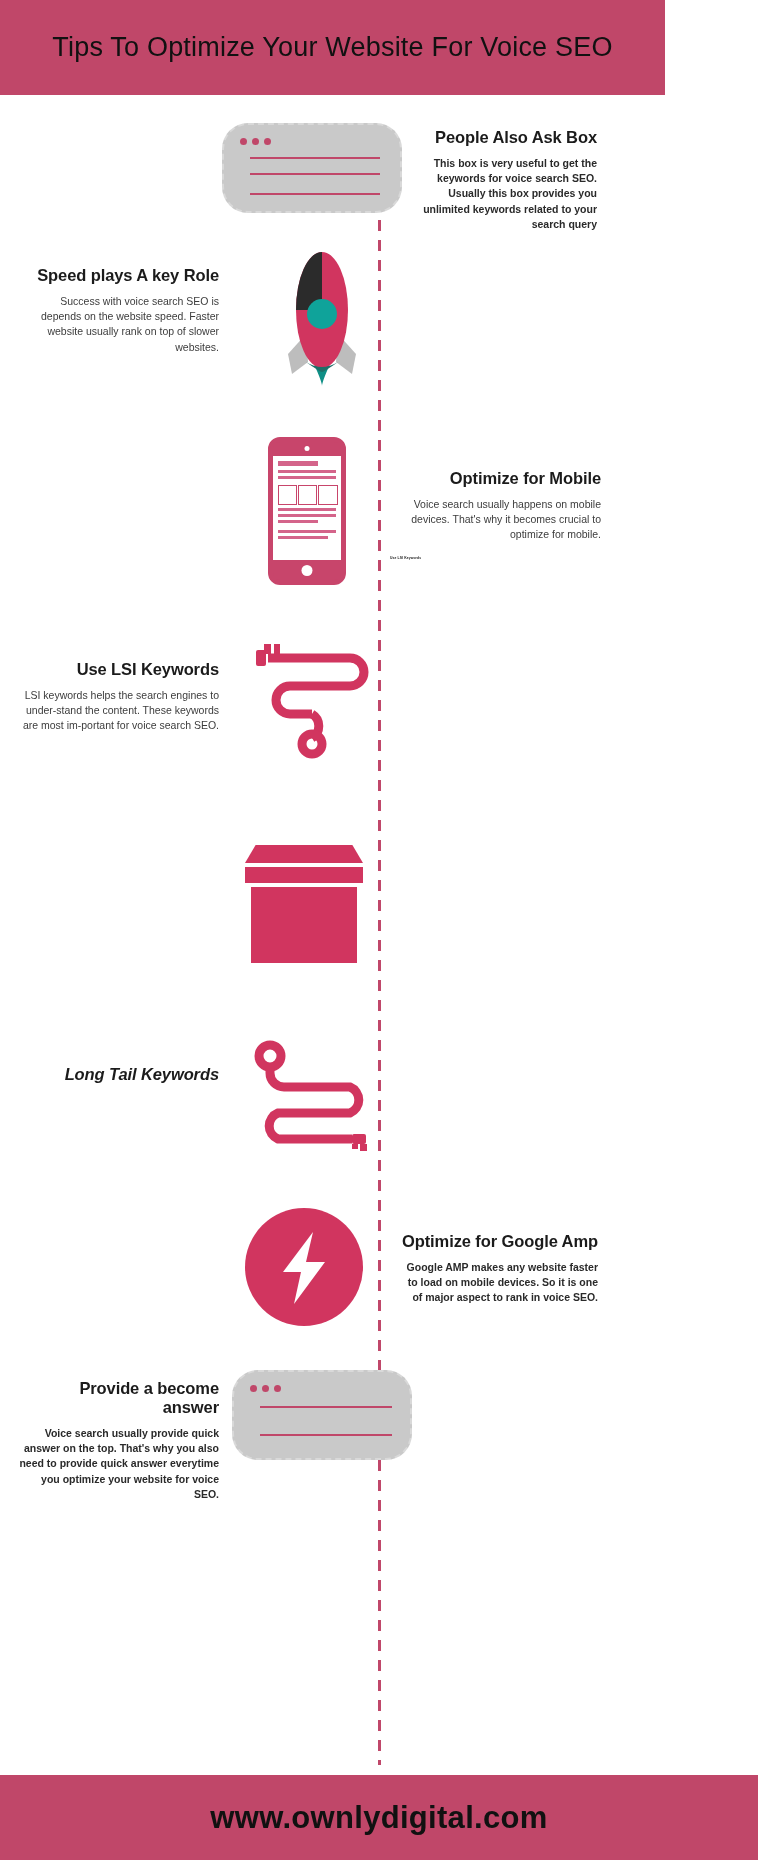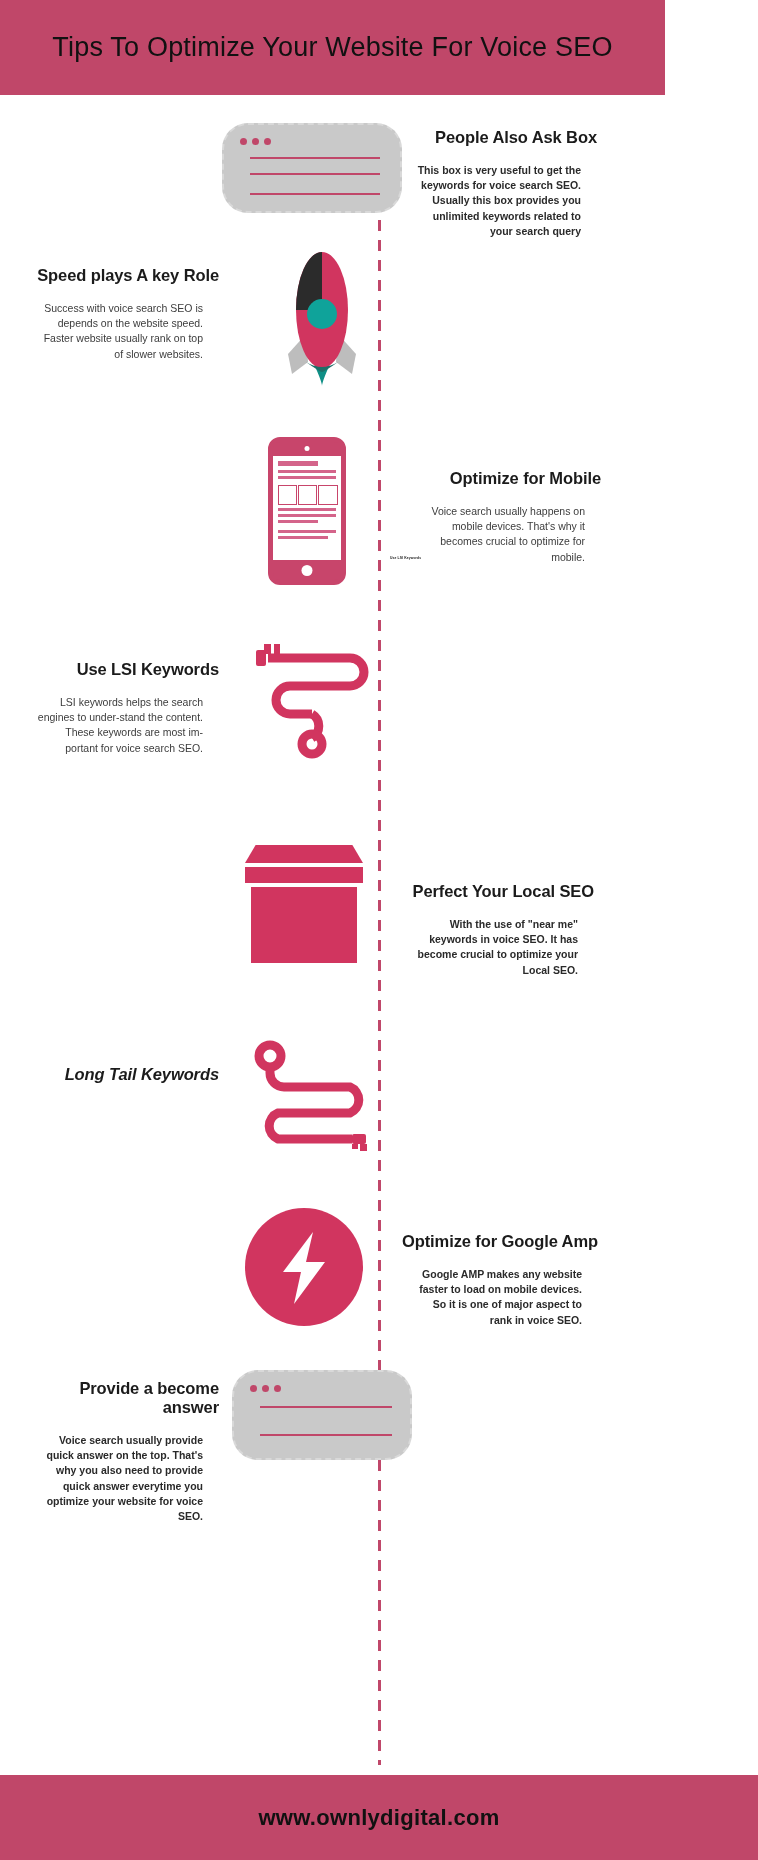--- a/index.html
+++ b/index.html
@@ -22,38 +22,38 @@
     margin:0;font-size:27px;font-weight:400;color:#111;
     letter-spacing:.2px;font-family:"Liberation Sans", sans-serif;
   }
 
   
   .footer{
     position:absolute;left:0;top:1775px;width:758px;height:85px;
     background:#c04769;display:flex;align-items:center;justify-content:center;
   }
   .footer .url{
-    font-size:22px;font-weight:bold;color:#111;letter-spacing:.3px;
+    font-size:31px;font-weight:bold;color:#111;letter-spacing:.3px;
   }
 
   
   .spine{
     position:absolute;left:378px;top:200px;width:3px;height:1565px;
     background:repeating-linear-gradient(to bottom,
       #c0476a 0px,#c0476a 11px, rgba(0,0,0,0) 11px, rgba(0,0,0,0) 20px);
   }
 
   
   .tb{position:absolute;}
   .tb h2{
     margin:0 0 9px 0;font-size:16.5px;font-weight:bold;color:#1b1b1b;
     letter-spacing:-.1px;
   }
   .tb p{
-    margin:16px;font-size:10.5px;line-height:1.45;color:#3c3c3c;
+    margin:0;font-size:10.5px;line-height:1.45;color:#3c3c3c;
     font-weight:400;
   }
   .tb.bold p{font-weight:bold;color:#2a2a2a;}
 
   .tb-left{width:212px;text-align:right;}
   .tb-right{width:212px;text-align:right;}
 
   
   .gfx{position:absolute;}
 
@@ -208,24 +208,20 @@
     <p>LSI keywords helps the search engines to under-stand the content. These keywords are most im-portant for voice search SEO.</p>
   </div>
 
   <div class="gfx" style="left:245px;top:845px;">
     <div class="server">
       <div class="lid"></div>
       <div class="band"></div>
       <div class="body"></div>
     </div>
   </div>
-  <div class="tb tb-right bold" style="left:398px;top:882px;width:196px;">
-    <h2>Perfect Your Local SEO</h2>
-    <p>With the use of "near me" keywords in voice SEO. It has become crucial to optimize your Local SEO.</p>
-  </div>
 
   <div class="gfx" style="left:248px;top:1040px;">
     <svg width="135" height="122" viewBox="0 0 135 122">
       <circle cx="22" cy="16" r="11" fill="none" stroke="#d1355f" stroke-width="9"></circle>
       <g fill="none" stroke="#d1355f" stroke-width="9" stroke-linecap="butt">
         <path d="M22 27 v6 a14 14 0 0 0 14 14 H102 a14 14 0 0 1 0 26 H30 a14 14 0 0 0 0 26 H104"></path>
       </g>
       <g fill="#d1355f">
         <rect x="104" y="94" width="14" height="10" rx="2"></rect>
         <rect x="112" y="104" width="7" height="7"></rect>

